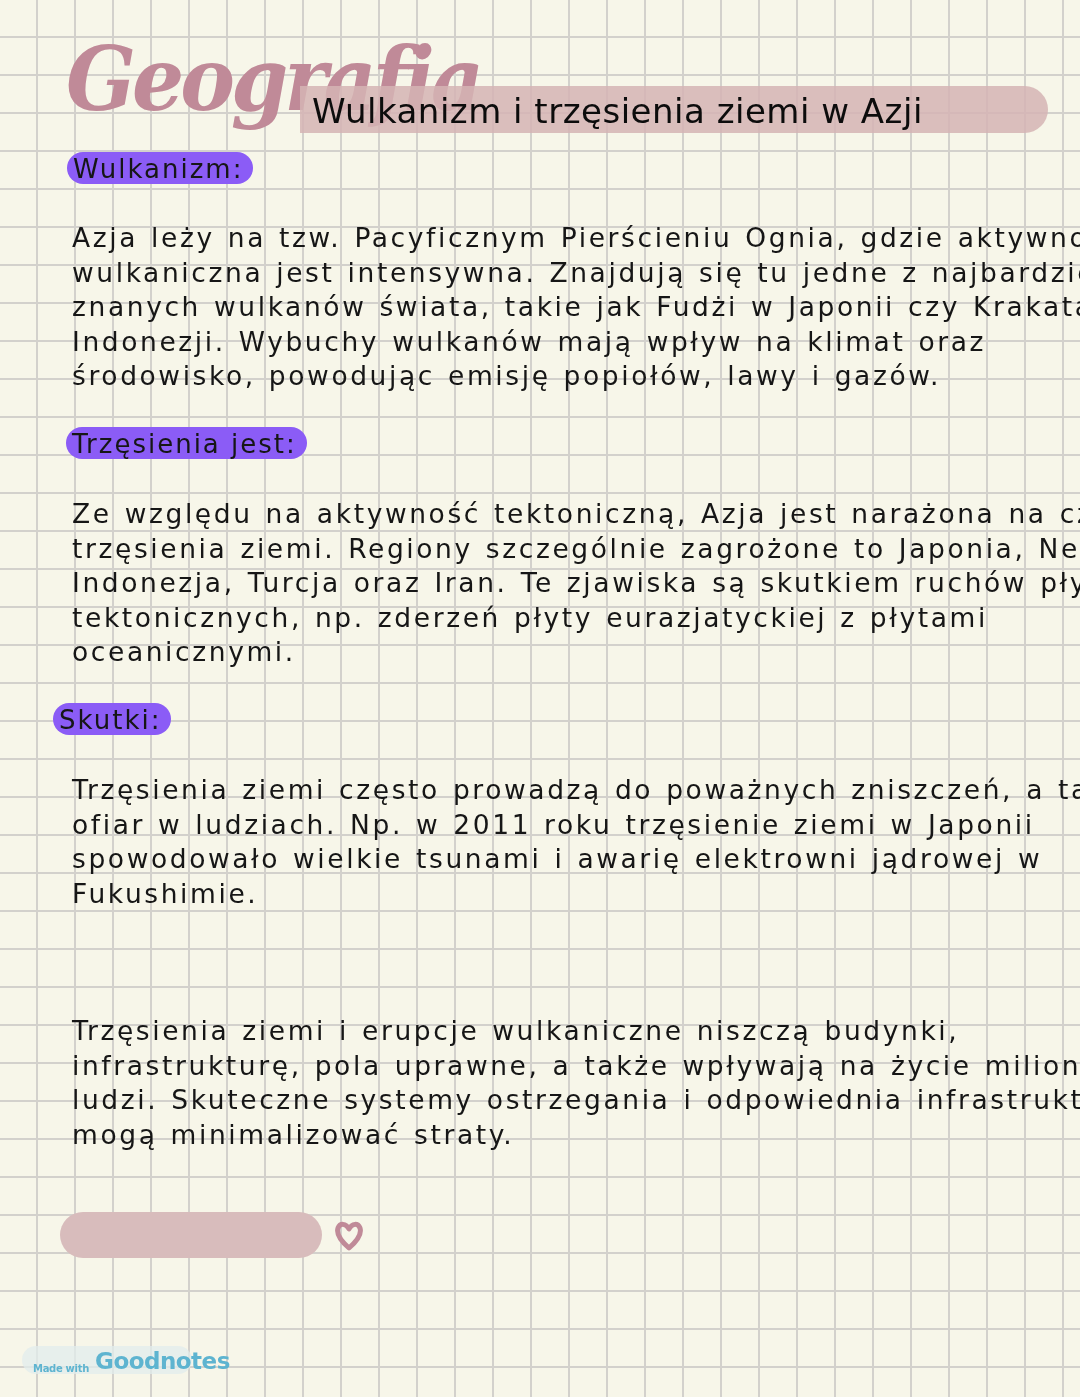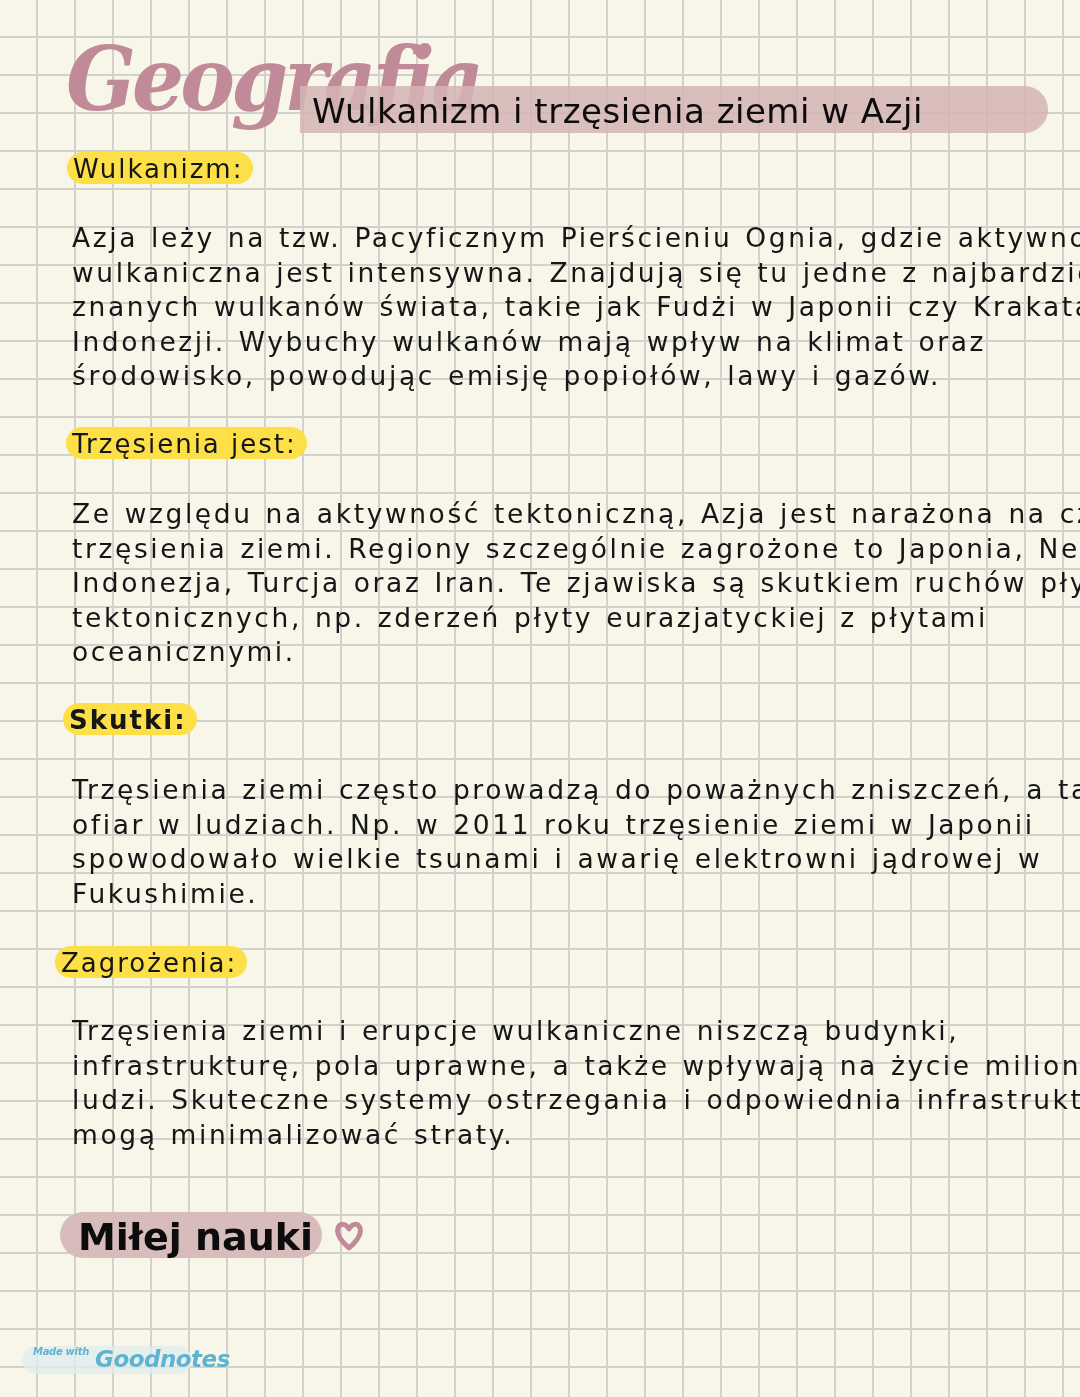--- a/index.html
+++ b/index.html
@@ -61,21 +61,21 @@
       color: #0c0c0c;
       z-index: 3;
       white-space: nowrap;
     }
 
     
     .pill {
       position: absolute;
       height: 32px;
       padding: 0 10px 0 6px;
-      background: #fde047;
+      background: #8b5cf6;
       border-radius: 16px;
       font-size: 26px;
       line-height: 34px;
       letter-spacing: 2px;
       color: #161616;
       white-space: nowrap;
     }
 
     
     .para {
@@ -120,26 +120,25 @@
     }
     .badge {
       position: absolute;
       left: 22px;
       top: 1346px;
       width: 170px;
       height: 28px;
       border-radius: 14px;
       background: rgba(225, 236, 236, 0.75);
       display: flex;
-      align-items: flex-start;
+      align-items: flex-end;
       padding-left: 11px;
       box-sizing: border-box;
       color: #5eb4d0;
       white-space: nowrap;
-      font-style: italic;
     }
     .badge-small {
       font-size: 10px;
       font-weight: bold;
       letter-spacing: -0.3px;
       margin-right: 6px;
     }
     .badge-brand {
       font-size: 23px;
       font-weight: bold;
@@ -166,38 +165,36 @@
 
   <div class="pill" style="left:66px; top:427px;">Trzęsienia jest:</div>
   <div class="para" style="top:497px;">
     <span class="line">Ze względu na aktywność tektoniczną, Azja jest narażona na częste</span>
     <span class="line">trzęsienia ziemi. Regiony szczególnie zagrożone to Japonia, Nepal,</span>
     <span class="line">Indonezja, Turcja oraz Iran. Te zjawiska są skutkiem ruchów płyt</span>
     <span class="line">tektonicznych, np. zderzeń płyty eurazjatyckiej z płytami</span>
     <span class="line">oceanicznymi.</span>
   </div>
 
-  <div class="pill" style="left:63px; top:703px;font-weight:bold;">Skutki:</div>
+  <div class="pill" style="left:53px; top:703px;">Skutki:</div>
   <div class="para" style="top:773px;">
     <span class="line">Trzęsienia ziemi często prowadzą do poważnych zniszczeń, a także</span>
     <span class="line">ofiar w ludziach. Np. w 2011 roku trzęsienie ziemi w Japonii</span>
     <span class="line">spowodowało wielkie tsunami i awarię elektrowni jądrowej w</span>
     <span class="line">Fukushimie.</span>
   </div>
 
-  <div class="pill" style="left:55px; top:946px;">Zagrożenia:</div>
   <div class="para" style="top:1014px;">
     <span class="line">Trzęsienia ziemi i erupcje wulkaniczne niszczą budynki,</span>
     <span class="line">infrastrukturę, pola uprawne, a także wpływają na życie milionów</span>
     <span class="line">ludzi. Skuteczne systemy ostrzegania i odpowiednia infrastruktura</span>
     <span class="line">mogą minimalizować straty.</span>
   </div>
 
   <div class="closing-pill"></div>
-  <div class="closing-text">Miłej nauki</div>
   <svg class="heart" viewBox="0 0 30 32">
     <path d="M15 28 C 6 20, 2 14, 4 8 C 6 3, 12 3, 15 9 C 18 3, 24 3, 26 8 C 28 14, 24 20, 15 28 Z" fill="none" stroke="#c08a98" stroke-width="5" stroke-linejoin="round"></path>
   </svg>
 
   <div class="badge">
     <span class="badge-small">Made with</span>
     <span class="badge-brand">Goodnotes</span>
   </div>
 </div>
 

